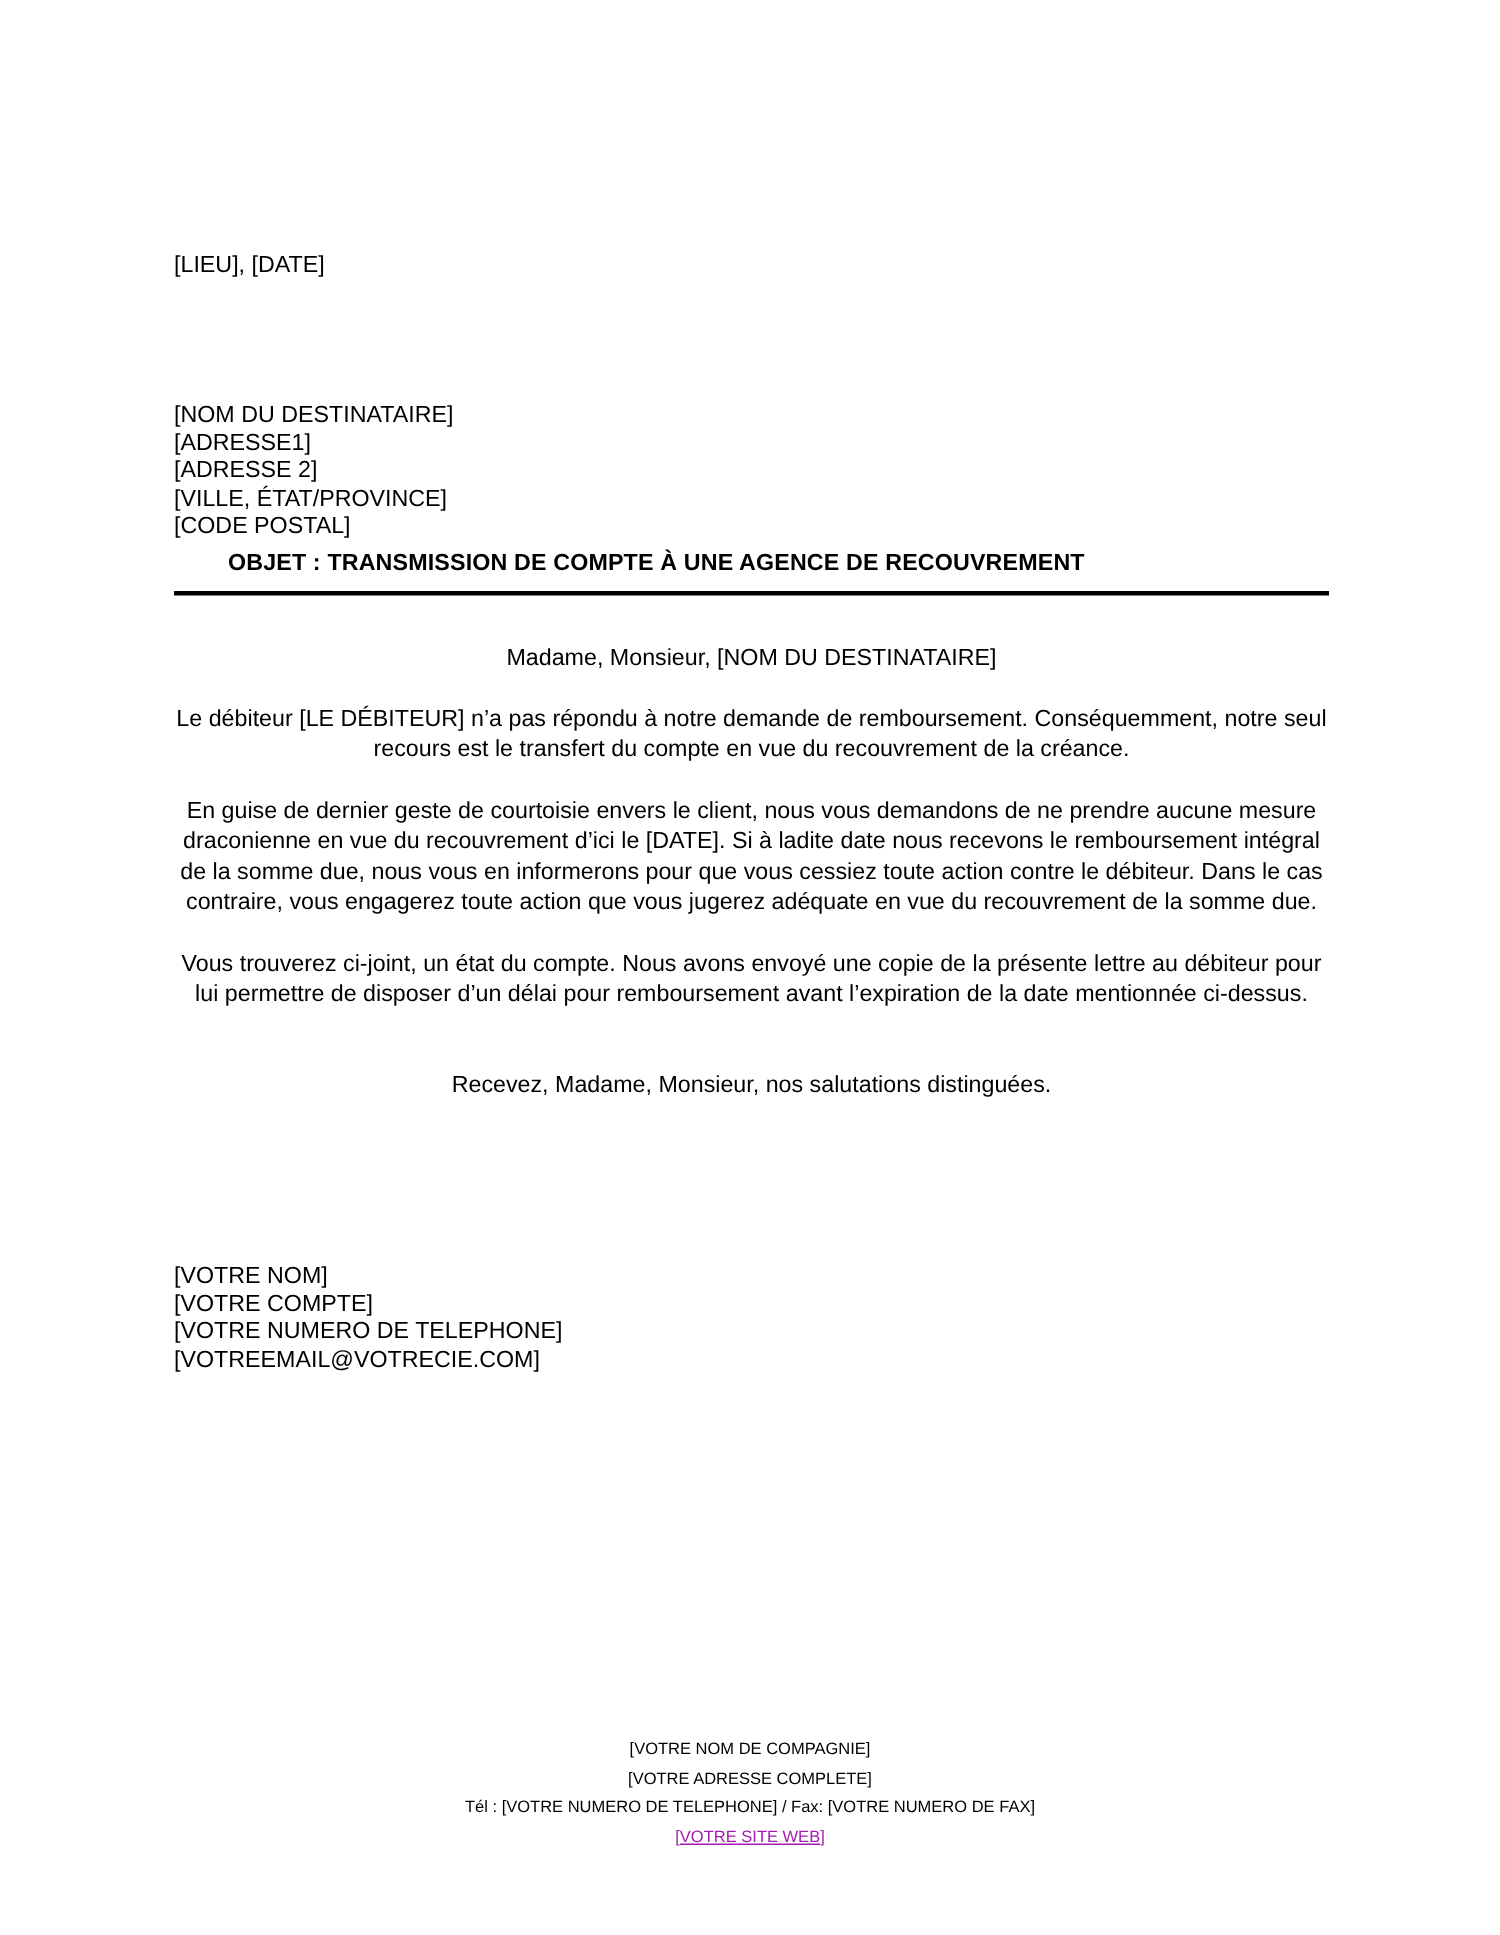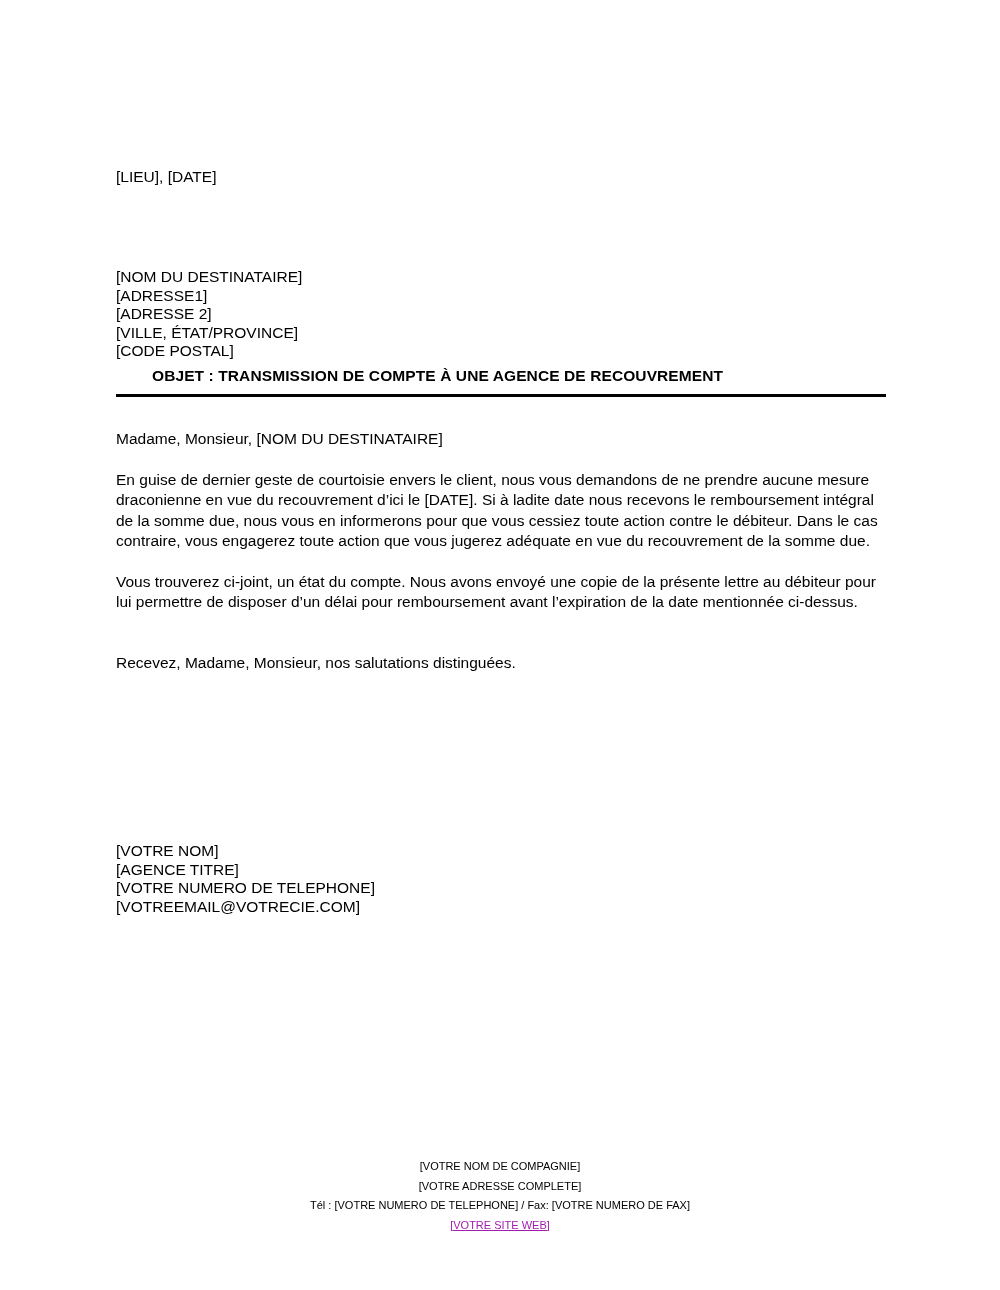--- a/index.html
+++ b/index.html
@@ -76,21 +76,21 @@
   }
 
   
   .body-block {
     position: absolute;
     top: 429px;
     left: 0;
     width: 770px;
     font-size: 15.5px;
     line-height: 20.5px;
-    text-align: left;
+    text-align: center;
   }
 
   .salutation {
     margin: 0 0 20px 0;
   }
 
   .para {
     margin: 0 0 20px 0;
   }
 
@@ -151,32 +151,33 @@
     </div>
 
     <div class="subject">OBJET : TRANSMISSION DE COMPTE À UNE AGENCE DE RECOUVREMENT</div>
 
     <div class="rule"></div>
 
     <div class="body-block">
 
       <p class="salutation">Madame, Monsieur, [NOM DU DESTINATAIRE]</p>
 
+      <p class="para">Le débiteur [LE DÉBITEUR] n’a pas répondu à notre demande de remboursement. Conséquemment, notre seul recours est le transfert du compte en vue du recouvrement de la créance.</p>
 
       <p class="para">En guise de dernier geste de courtoisie envers le client, nous vous demandons de ne prendre aucune mesure draconienne en vue du recouvrement d’ici le [DATE]. Si à ladite date nous recevons le remboursement intégral de la somme due, nous vous en informerons pour que vous cessiez toute action contre le débiteur. Dans le cas contraire, vous engagerez toute action que vous jugerez adéquate en vue du recouvrement de la somme due.</p>
 
       <p class="para last-para">Vous trouverez ci-joint, un état du compte. Nous avons envoyé une copie de la présente lettre au débiteur pour lui permettre de disposer d’un délai pour remboursement avant l’expiration de la date mentionnée ci-dessus.</p>
 
       <p class="closing">Recevez, Madame, Monsieur, nos salutations distinguées.</p>
 
     </div>
 
     <div class="signature">
       <div>[VOTRE NOM]</div>
-      <div>[AGENCE TITRE]</div>
+      <div>[VOTRE COMPTE]</div>
       <div>[VOTRE NUMERO DE TELEPHONE]</div>
       <div>[VOTREEMAIL@VOTRECIE.COM]</div>
     </div>
 
   </div>
 
   <div class="footer">
     <div>[VOTRE NOM DE COMPAGNIE]</div>
     <div>[VOTRE ADRESSE COMPLETE]</div>
     <div>Tél : [VOTRE NUMERO DE TELEPHONE] / Fax: [VOTRE NUMERO DE FAX]</div>

